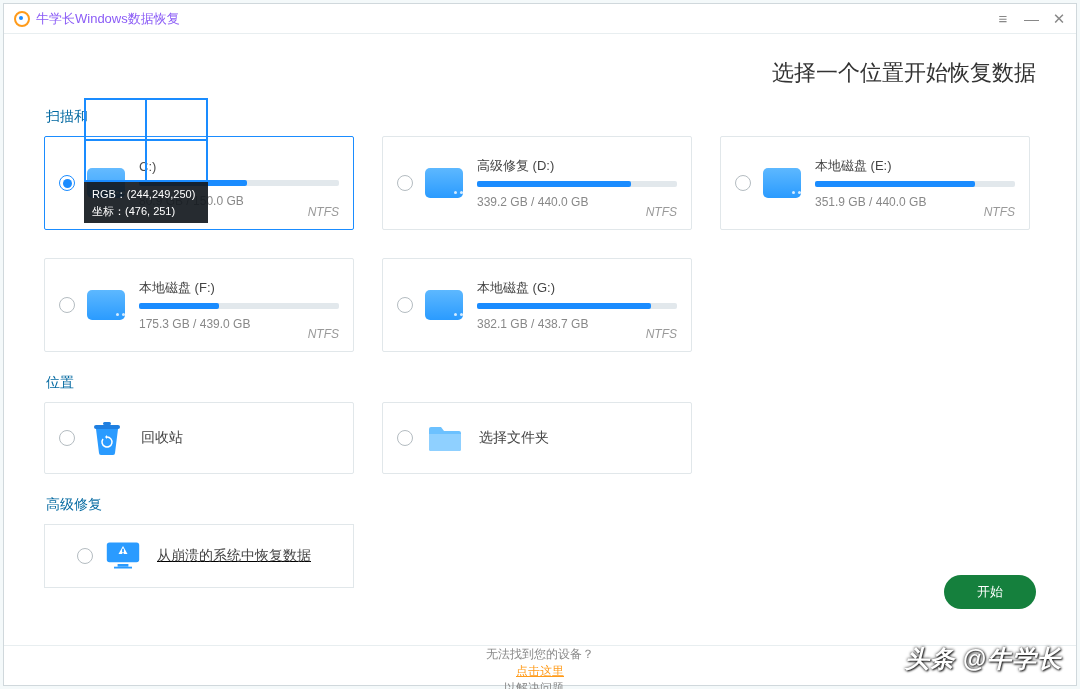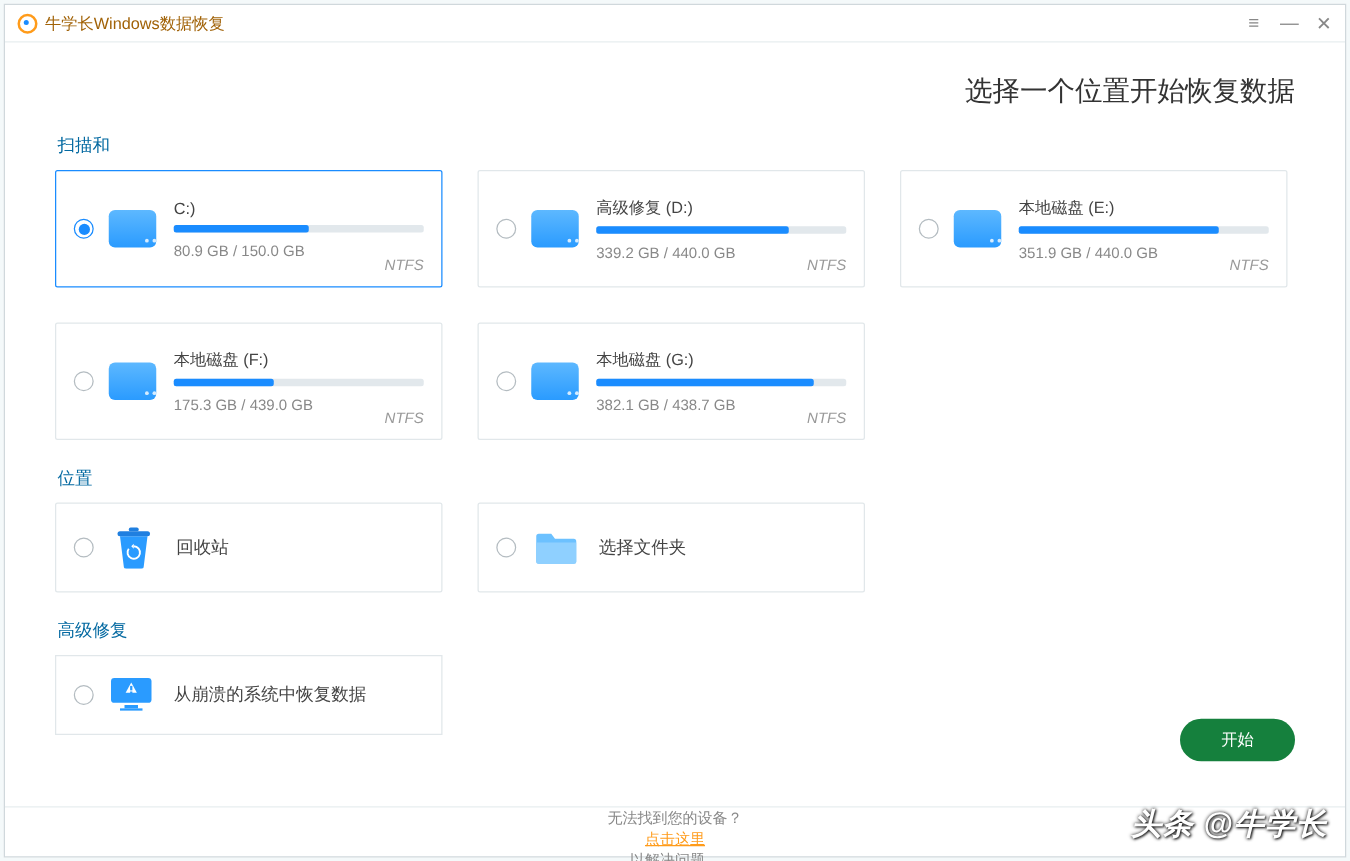--- a/index.html
+++ b/index.html
@@ -31,21 +31,21 @@
   .app-icon {
     width: 16px; height: 16px; margin-right: 6px;
     border: 2px solid #ff9b1a;
     border-radius: 50%;
     position: relative;
   }
   .app-icon::after{
     content:"";position:absolute;width:4px;height:4px;background:#1a8cff;border-radius:50%;
     top:3px;left:3px;
   }
-  .app-title { color:#a16207; font-size:13px; font-weight:500; }
+  .app-title { color:#8b5cf6; font-size:13px; font-weight:500; }
   .titlebar-controls { margin-left:auto; display:flex; gap:14px; color:#888; font-size:15px;}
   .tbc { cursor:pointer; width:14px; text-align:center;}
   .content { flex:1; padding: 24px 40px 0 40px; overflow:hidden; position:relative;}
   .page-title { text-align:right; font-size:22px; font-weight:500; color:#333; margin-bottom:20px;}
   .section-label { font-size:14px; color:#0369a1; margin: 4px 0 10px 2px;}
   .cards { display:flex; gap:28px; flex-wrap:wrap; margin-bottom:22px;}
   .card {
     width: 310px; height: 94px;
     border:1px solid #e1e7ea;
     border-radius:2px;
@@ -75,21 +75,21 @@
   .card-body { flex:1; min-width:0;}
   .drive-name { font-size:13px; color:#444; margin-bottom:6px;}
   .bar { height:6px; background:#e2e8ec; border-radius:2px; margin-bottom:8px; position:relative;}
   .bar-fill { position:absolute; top:0;left:0;bottom:0; background:#1a8cff; border-radius:2px;}
   .drive-size { font-size:12px; color:#888;}
   .fs-label { position:absolute; right:14px; bottom:10px; font-size:12px; color:#999;font-style:italic;}
   .loc-card { height:72px;}
   .loc-icon { width:40px;height:34px; margin-right:14px; flex-shrink:0; display:flex;align-items:center;justify-content:center;}
   .loc-label { font-size:14px; color:#444;}
   .adv-row { display:flex;}
-  .adv-card { width:310px; height:64px; border:1px solid #e1e7ea; display:flex;align-items:center; padding:0 14px;}
+  .adv-card { width:310px; height:64px; border:1px solid #e1e7ea; display:flex;align-items:center; padding:0 32px;text-decoration:underline;}
   .adv-icon { width:40px;height:32px;margin-right:12px; position:relative;}
   .footer {
     height:40px; border-top:1px solid #e8eef0;
     display:flex; align-items:center; padding:0 18px;
     font-size:12px; color:#888;flex-direction:column;
   }
   .footer a { color:#ff9b1a; text-decoration:underline; margin:0 2px;}
   .start-btn {
     position:absolute; right:40px; bottom:36px;
     width:92px;height:34px;border-radius:17px;
@@ -257,15 +257,27 @@
 
     <div class="start-btn">开始</div>
   </div>
 
   <div class="footer">
     <span>无法找到您的设备？</span>
     <a href="#">点击这里</a>
     <span>以解决问题。</span>
   </div>
 
+  <div class="picker">
+    <div class="picker-grid">
+      <div></div>
+        <div></div>
+        <div></div>
+        <div></div>
+    </div>
+    <div class="picker-tip">
+      <span>RGB：</span><span>(244,249,250)</span><br>
+      <span>坐标：</span><span>(476, 251)</span>
+    </div>
+  </div>
 </div>
 
 <div class="watermark">头条 @牛学长</div>
 
 </body></html>

